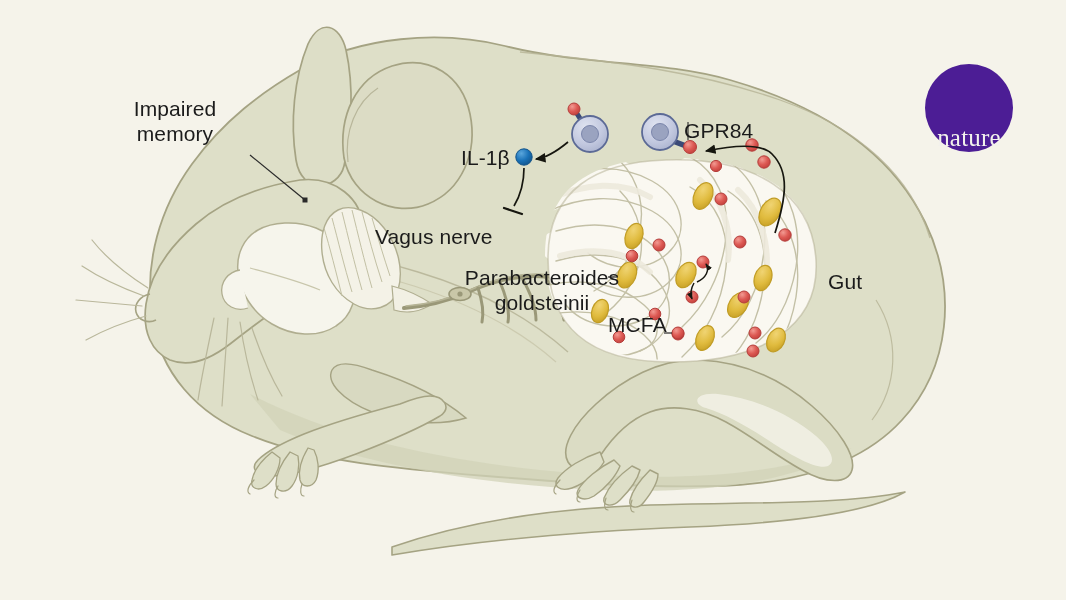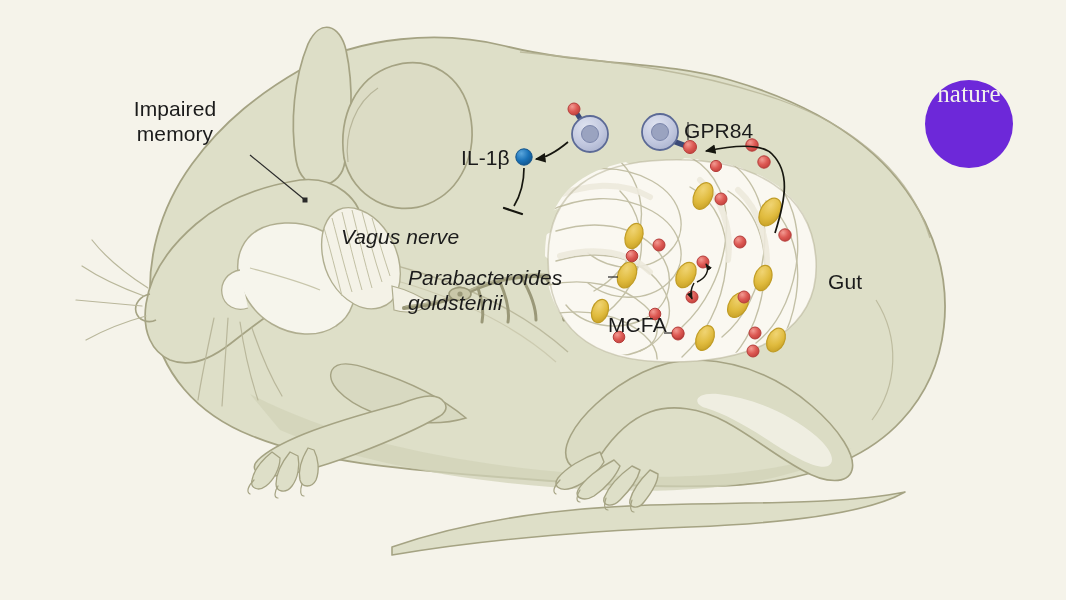--- a/index.html
+++ b/index.html
@@ -13,28 +13,28 @@
   #scene{position:absolute;inset:0;}
   .lbl{
     position:absolute;
     color:#1b1b1b;
     font-family:"Liberation Sans",sans-serif;
     font-size:21px;
     line-height:25px;
     white-space:pre;
     letter-spacing:.1px;
   }
-  .lbl.italic{font-style:italic;}
+  .lbl.italic{margin-left:34px;}
   .lbl.ctr{text-align:center;}
-  .lbl.rgt{text-align:left;}
+  .lbl.rgt{text-align:center;}
   #logo{
-    position:absolute;left:925px;top:80px;
+    position:absolute;left:925px;top:64px;
     width:88px;height:88px;border-radius:50%;
-    background:#6d28d9;
-    display:flex;align-items:flex-start;justify-content:center;
+    background:#4c1d95;
+    display:flex;align-items:flex-end;justify-content:center;
   }
   #logo span{
     color:#f2f1ec;
     font-family:"Liberation Serif",serif;
     font-size:25px;
     letter-spacing:.2px;
   }
 </style>
 </head>
 <body>

